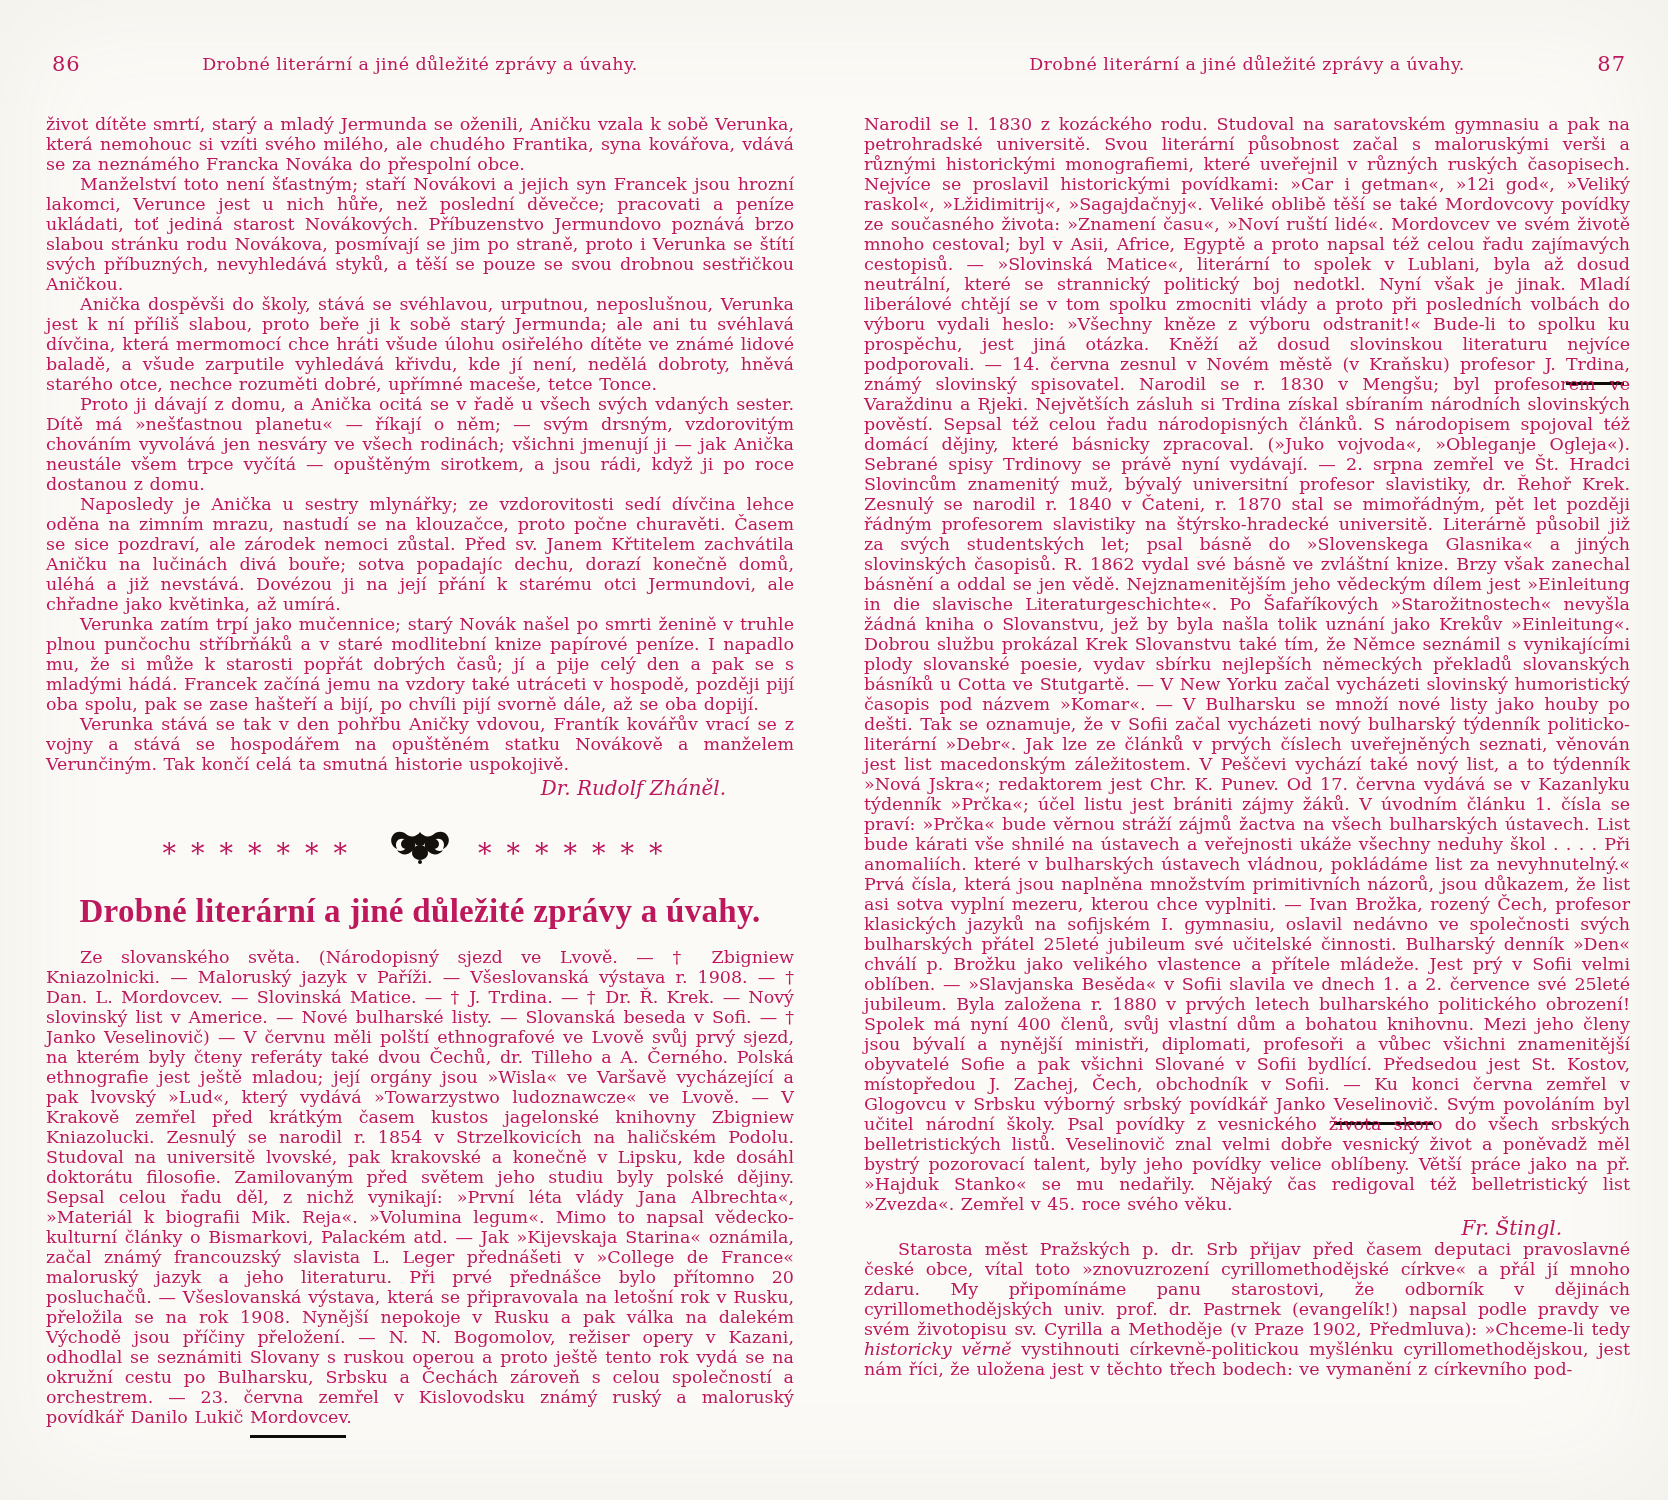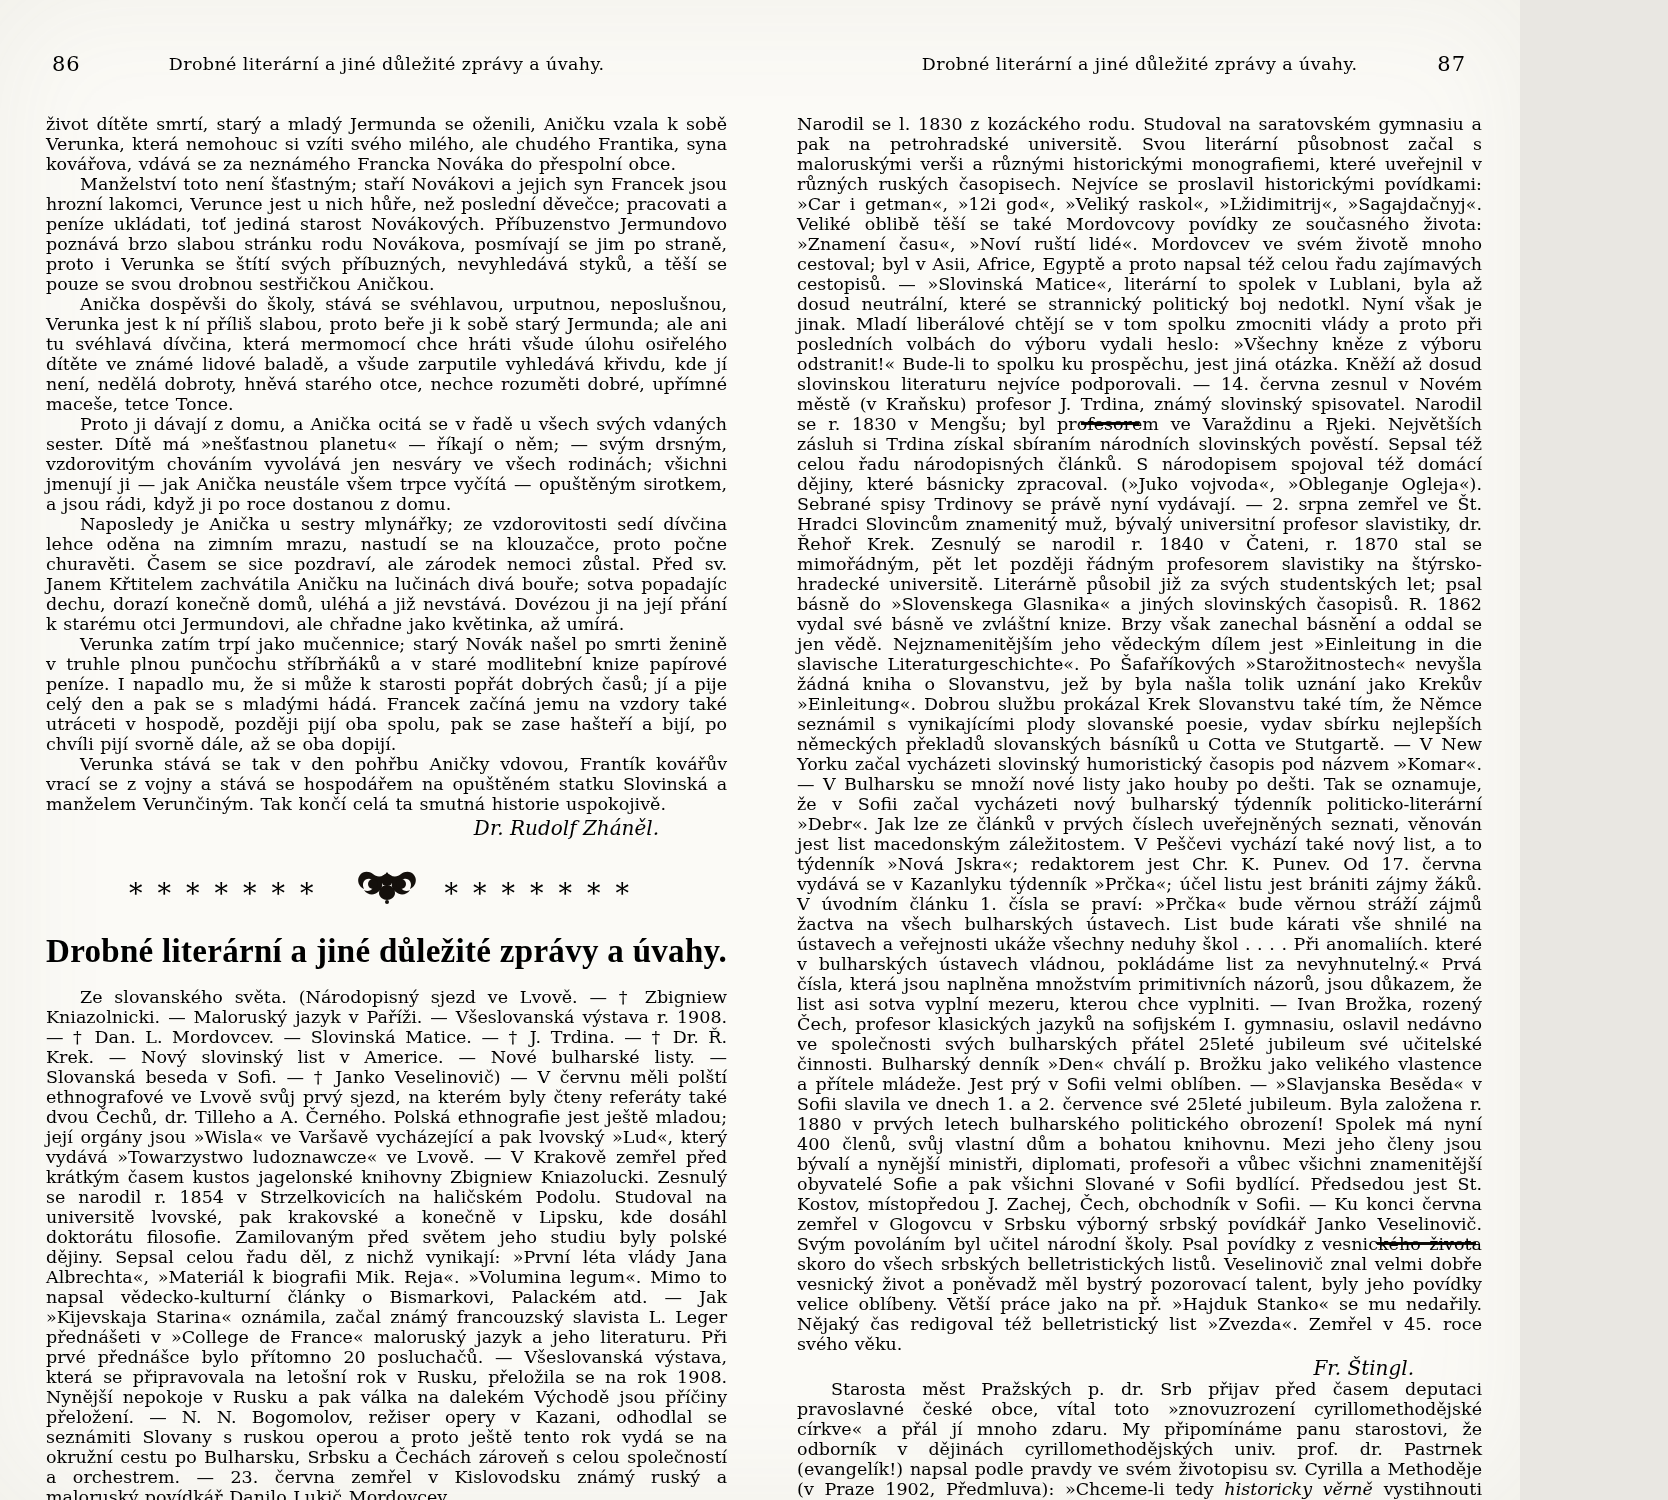--- a/index.html
+++ b/index.html
@@ -1,20 +1,20 @@
 <!DOCTYPE html>
 <html lang="cs"><head>
 <meta charset="utf-8">
 <style>
   html,body{margin:0;padding:0;background:#e9e7e2;}
   .spread{
     position:relative;
-    width:1520px;height:1500px;
+    width:1668px;height:1500px;
     background:#fbfaf6;
-    color:#000000;
+    color:#be185d;
     font-family:"DejaVu Serif","Liberation Serif",serif;
     overflow:hidden;
     box-shadow:inset 0 0 120px rgba(120,110,90,.08);
     display:flex;
   }
   .page{box-sizing:border-box;width:834px;padding-top:54px;}
   .page.left{padding-left:46px;padding-right:40px;}
   .page.right{padding-left:30px;padding-right:38px;}
   .running-head{
     position:relative;
@@ -24,21 +24,21 @@
   }
   .running-title{
     display:block;text-align:center;
     letter-spacing:.4px;
   }
   .page-number{
     position:absolute;top:-2px;
     font-size:21px;letter-spacing:1px;
   }
   .page.left .page-number{left:6px;}
-  .page.right .page-number{right:16px;}
+  .page.right .page-number{right:4px;}
   .article-body p.para{
     margin:0;
     text-align:justify;
     font-size:17.5px;
     line-height:20px;
     word-spacing:1px;
   }
   .article-body p.para.indent{text-indent:34px;}
   .bold{font-weight:normal;}
   .italic{font-style:italic;}
@@ -87,21 +87,21 @@
       <span class="running-title">Drobné literární a jiné důležité zprávy a úvahy.</span>
     </header>
 
     <div class="article-body">
         <p class="para"><span>život dítěte smrtí, starý a mladý Jermunda se oženili, Aničku vzala k sobě Verunka, která nemohouc si vzíti svého milého, ale chudého Frantika, syna kovářova, vdává se za neznámého Francka Nováka do přespolní obce.</span></p>
         <p class="para indent"><span>Manželství toto není šťastným; staří Novákovi a jejich syn Francek jsou hrozní lakomci, Verunce jest u nich hůře, než poslední děvečce; pracovati a peníze ukládati, toť jediná starost Novákových. Příbuzenstvo Jermundovo poznává brzo slabou stránku rodu Novákova, posmívají se jim po straně, proto i Verunka se štítí svých příbuzných, nevyhledává styků, a těší se pouze se svou drobnou sestřičkou Aničkou.</span></p>
         <p class="para indent"><span>Anička dospěvši do školy, stává se svéhlavou, urputnou, neposlušnou, Verunka jest k ní příliš slabou, proto beře ji k sobě starý Jermunda; ale ani tu svéhlavá dívčina, která mermomocí chce hráti všude úlohu osiřelého dítěte ve známé lidové baladě, a všude zarputile vyhledává křivdu, kde jí není, nedělá dobroty, hněvá starého otce, nechce rozuměti dobré, upřímné maceše, tetce Tonce.</span></p>
         <p class="para indent"><span>Proto ji dávají z domu, a Anička ocitá se v řadě u všech svých vdaných sester. Dítě má »nešťastnou planetu« — říkají o něm; — svým drsným, vzdorovitým chováním vyvolává jen nesváry ve všech rodinách; všichni jmenují ji — jak Anička neustále všem trpce vyčítá — opuštěným sirotkem, a jsou rádi, když ji po roce dostanou z domu.</span></p>
         <p class="para indent"><span>Naposledy je Anička u sestry mlynářky; ze vzdorovitosti sedí dívčina lehce oděna na zimním mrazu, nastudí se na klouzačce, proto počne churavěti. Časem se sice pozdraví, ale zárodek nemoci zůstal. Před sv. Janem Křtitelem zachvátila Aničku na lučinách divá bouře; sotva popadajíc dechu, dorazí konečně domů, uléhá a již nevstává. Dovézou ji na její přání k starému otci Jermundovi, ale chřadne jako květinka, až umírá.</span></p>
         <p class="para indent"><span>Verunka zatím trpí jako mučennice; starý Novák našel po smrti ženině v truhle plnou punčochu stříbrňáků a v staré modlitební knize papírové peníze. I napadlo mu, že si může k starosti popřát dobrých časů; jí a pije celý den a pak se s mladými hádá. Francek začíná jemu na vzdory také utráceti v hospodě, později pijí oba spolu, pak se zase hašteří a bijí, po chvíli pijí svorně dále, až se oba dopijí.</span></p>
-        <p class="para indent"><span>Verunka stává se tak v den pohřbu Aničky vdovou, Frantík kovářův vrací se z vojny a stává se hospodářem na opuštěném statku Slovinská a manželem Verunčiným. Tak končí celá ta smutná historie uspokojivě.</span></p>
+        <p class="para indent"><span>Verunka stává se tak v den pohřbu Aničky vdovou, Frantík kovářův vrací se z vojny a stává se hospodářem na opuštěném statku Novákově a manželem Verunčiným. Tak končí celá ta smutná historie uspokojivě.</span></p>
       </div>
 
     <p class="signature">Dr. Rudolf Zháněl.</p>
 
     <div class="section-divider">
       <span class="stars">*******</span>
       <span class="fleuron">
         <svg width="84" height="38" viewBox="0 0 84 38" aria-hidden="true">
           <g fill="#14100c">
             <path d="M42 6c-3 5-10 6-14 2-4-3-10-3-13 1-4 5-1 12 4 14-3-6 1-11 6-10 4 1 6 5 3 9-2 3-6 4-9 2 3 5 10 6 14 2 3-2 5-6 4-9 2-1 3-1 5-1s3 0 5 1c-1 3 1 7 4 9 4 4 11 3 14-2-3 2-7 1-9-2-3-4-1-8 3-9 5-1 9 4 6 10 5-2 8-9 4-14-3-4-9-4-13-1-4 4-11 3-14-2z"></path>

